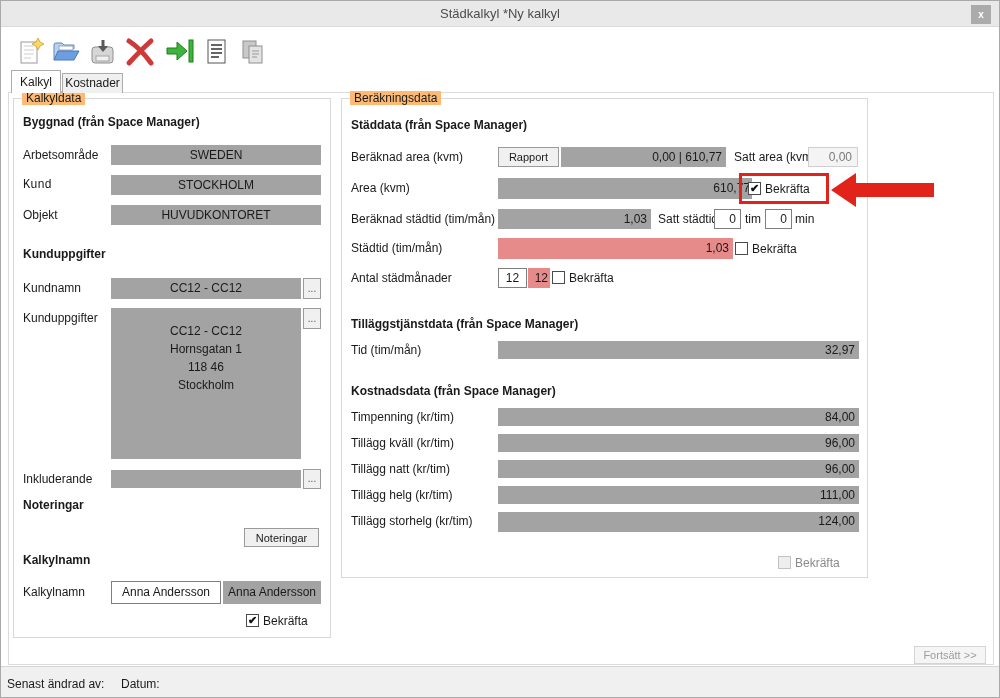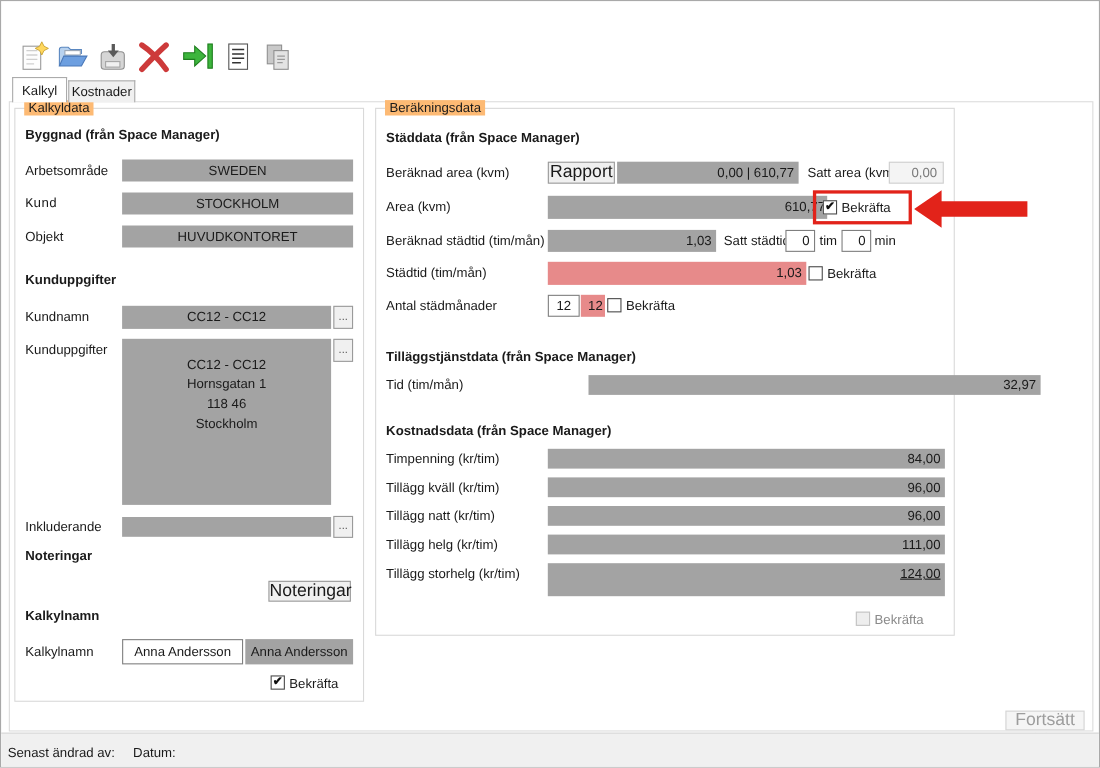--- a/index.html
+++ b/index.html
@@ -31,21 +31,21 @@
   .h   { position:absolute; white-space:nowrap; font-weight:bold; line-height:16px; }
 
   .gf { position:absolute; background:#a3a3a3; line-height:20px; overflow:hidden; }
   .rf { position:absolute; background:#e78a8a; line-height:20px; overflow:hidden; }
   .ctr { text-align:center; }
   .rgt { text-align:right; padding-right:4px; }
 
   .wi { position:absolute; background:#fff; border:1px solid #7f7f7f; line-height:18px; overflow:hidden; }
   .di { position:absolute; background:#f4f4f4; border:1px solid #cfcfcf; color:#7a7a7a; line-height:18px; text-align:right; padding-right:5px; }
 
-  .btn { position:absolute; background:#f0f0f0; border:1px solid #9a9a9a; font-family:"Liberation Sans",sans-serif; font-size:16px; color:#1a1a1a; text-align:center; padding:0; }
+  .btn { position:absolute; background:#f0f0f0; border:1px solid #9a9a9a; font-family:"Liberation Sans",sans-serif; font-size:11px; color:#1a1a1a; text-align:center; padding:0; }
   .btn.small { font-size:10px; color:#555; line-height:8px; }
   .btn.disabled { background:#f5f5f5; border:1px solid #d4d4d4; color:#9d9d9d; }
 
   .cb { position:absolute; width:13px; height:13px; background:#fff; border:1px solid #4a4a4a; line-height:11px; text-align:center; font-size:11px; color:#111; z-index:2; }
   .cb.checked::after { content:"\2714"; position:relative; top:0px; font-weight:bold; }
   .cb.disabled { background:#eeeeee; border:1px solid #c3c3c3; }
   .cb-lbl { position:absolute; white-space:nowrap; line-height:16px; }
   .cb-lbl.disabled { color:#8a8a8a; }
 
   
@@ -56,20 +56,24 @@
   .statusbar { position:absolute; left:0; top:665px; width:100%; height:33px; background:#f0f0f0; border-top:1px solid #d6d6d6; }
   .statusbar .lbl { line-height:18px; top:8px; }
 
   .footer-btn { left:913px; top:645px; width:72px; height:18px; line-height:16px; }
 </style>
 </head>
 <body>
 
 <div class="window">
 
+  <div class="titlebar">
+    <div class="title">Städkalkyl *Ny kalkyl</div>
+    <div class="close-btn">x</div>
+  </div>
 
   <div class="tbi" style="left:16px;">
     <svg width="30" height="30" viewBox="0 0 30 30">
       <rect x="4" y="5" width="16" height="21" fill="#fdfdfd" stroke="#9a9a9a"></rect>
       <path d="M7 9 h10 M7 13 h10 M7 17 h10 M7 21 h7" stroke="#cfcfcf" stroke-width="1.2" fill="none"></path>
       <path d="M21 1 l2 4 4 2 -4 2 -2 4 -2 -4 -4 -2 4 -2 z" fill="#ffd75e" stroke="#c8a02e" stroke-width="0.8"></path>
     </svg>
   </div>
   <div class="tbi" style="left:50px;">
     <svg width="30" height="30" viewBox="0 0 30 30">
@@ -196,38 +200,38 @@
   <span class="cb-lbl" style="left:751px; top:240px;">Bekräfta</span>
 
   <div class="lbl" style="left:350px; top:267px;">Antal städmånader</div>
   <div class="wi ctr" style="left:497px; top:267px; width:29px; height:20px;">12</div>
   <div class="rf rgt" style="left:527px; top:267px; width:22px; height:20px; padding-right:2px;">12</div>
   <span class="cb" style="left:551px; top:270px;"></span>
   <span class="cb-lbl" style="left:568px; top:269px;">Bekräfta</span>
 
   <div class="h" style="left:350px; top:315px;">Tilläggstjänstdata (från Space Manager)</div>
   <div class="lbl" style="left:350px; top:340px; line-height:18px;">Tid (tim/mån)</div>
-  <div class="gf rgt" style="left:497px; top:340px; width:411px; height:18px; line-height:18px;margin-left:37px;">32,97</div>
+  <div class="gf rgt" style="left:497px; top:340px; width:361px; height:18px; line-height:18px;">32,97</div>
 
   <div class="h" style="left:350px; top:382px;">Kostnadsdata (från Space Manager)</div>
 
   <div class="lbl" style="left:350px; top:407px; line-height:18px;">Timpenning (kr/tim)</div>
   <div class="gf rgt" style="left:497px; top:407px; width:361px; height:18px; line-height:18px;">84,00</div>
 
   <div class="lbl" style="left:350px; top:433px; line-height:18px;">Tillägg kväll (kr/tim)</div>
   <div class="gf rgt" style="left:497px; top:433px; width:361px; height:18px; line-height:18px;">96,00</div>
 
   <div class="lbl" style="left:350px; top:459px; line-height:18px;">Tillägg natt (kr/tim)</div>
   <div class="gf rgt" style="left:497px; top:459px; width:361px; height:18px; line-height:18px;">96,00</div>
 
   <div class="lbl" style="left:350px; top:485px; line-height:18px;">Tillägg helg (kr/tim)</div>
   <div class="gf rgt" style="left:497px; top:485px; width:361px; height:18px; line-height:18px;">111,00</div>
 
   <div class="lbl" style="left:350px; top:511px; line-height:18px;">Tillägg storhelg (kr/tim)</div>
-  <div class="gf rgt" style="left:497px; top:511px; width:361px; height:30px; line-height:18px;text-decoration:underline;">124,00</div>
+  <div class="gf rgt" style="left:497px; top:511px; width:361px; height:20px; line-height:18px;">124,00</div>
 
   <span class="cb disabled" style="left:777px; top:555px;"></span>
   <span class="cb-lbl disabled" style="left:794px; top:554px;">Bekräfta</span>
 
   <button class="btn disabled footer-btn">Fortsätt &gt;&gt;</button>
 
   <div class="statusbar">
     <div class="lbl" style="left:6px;">Senast ändrad av:</div>
     <div class="lbl" style="left:120px;">Datum:</div>
   </div>

